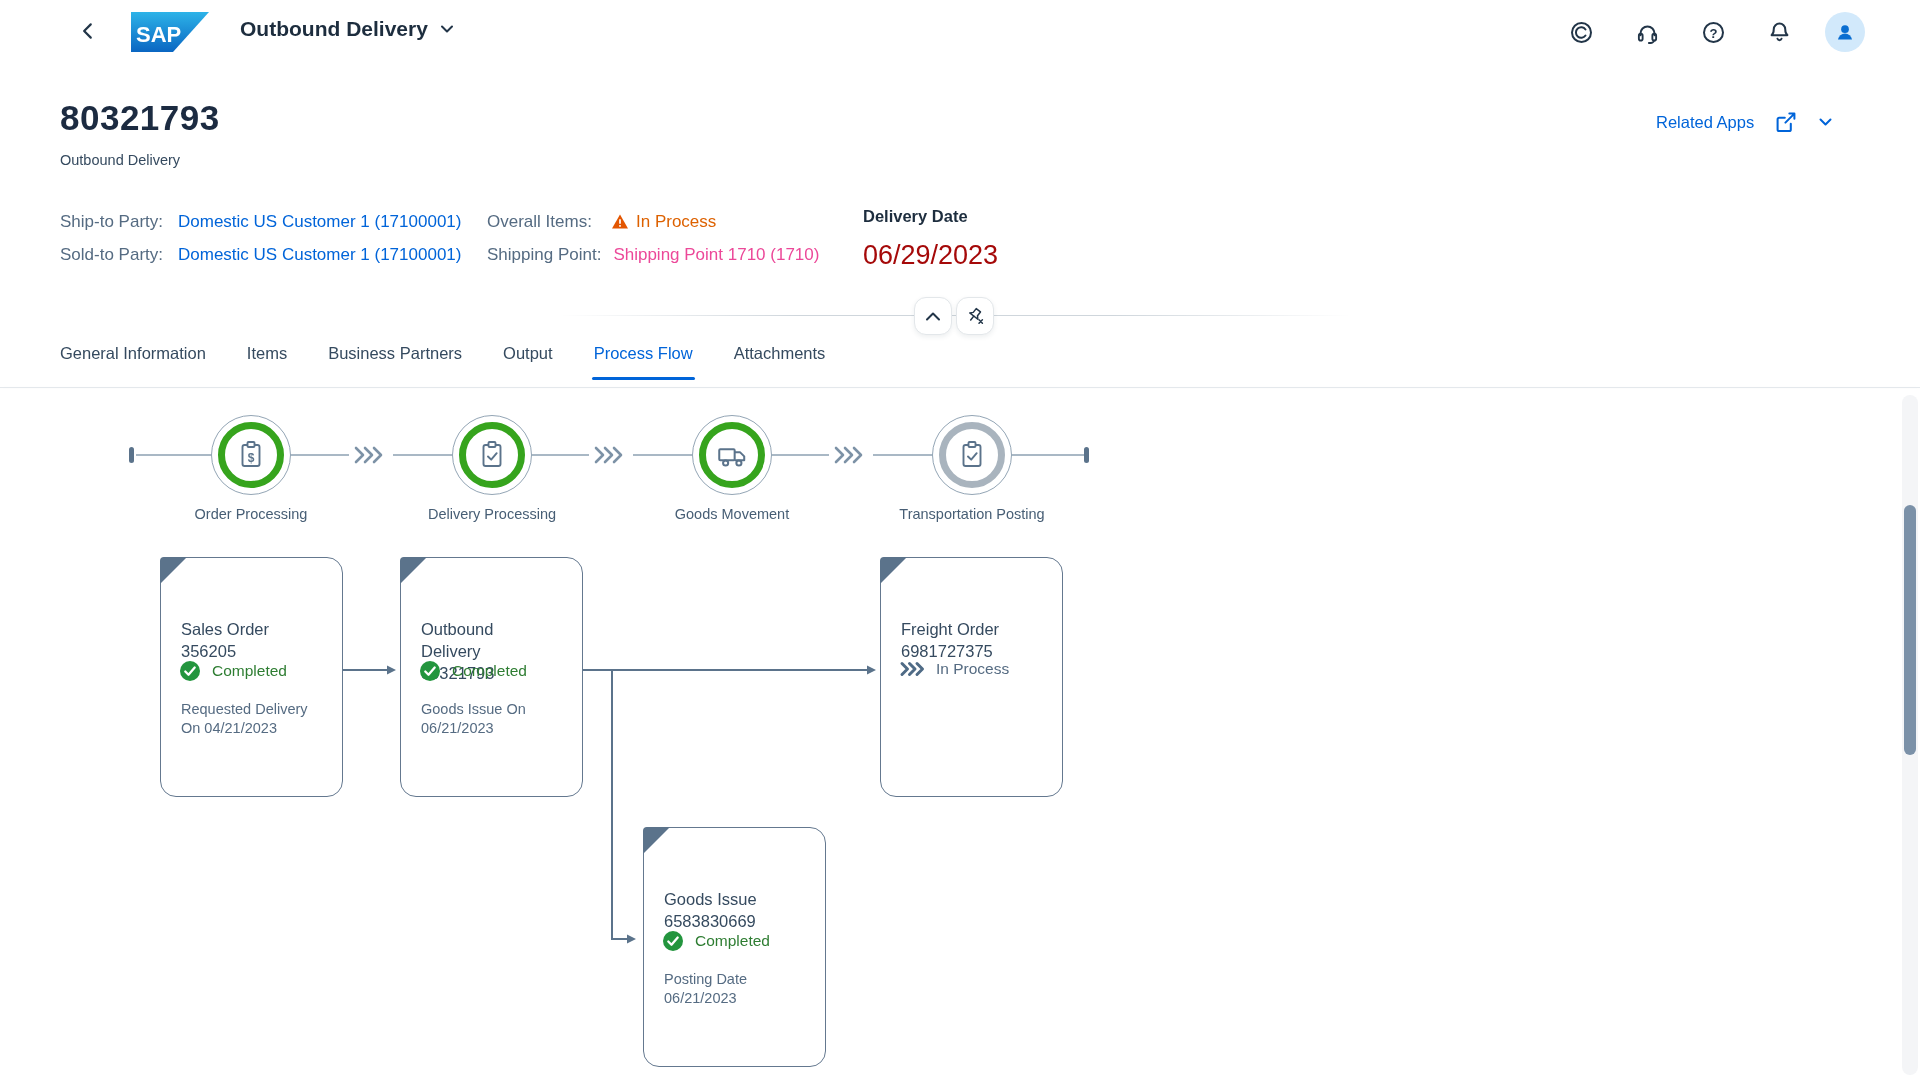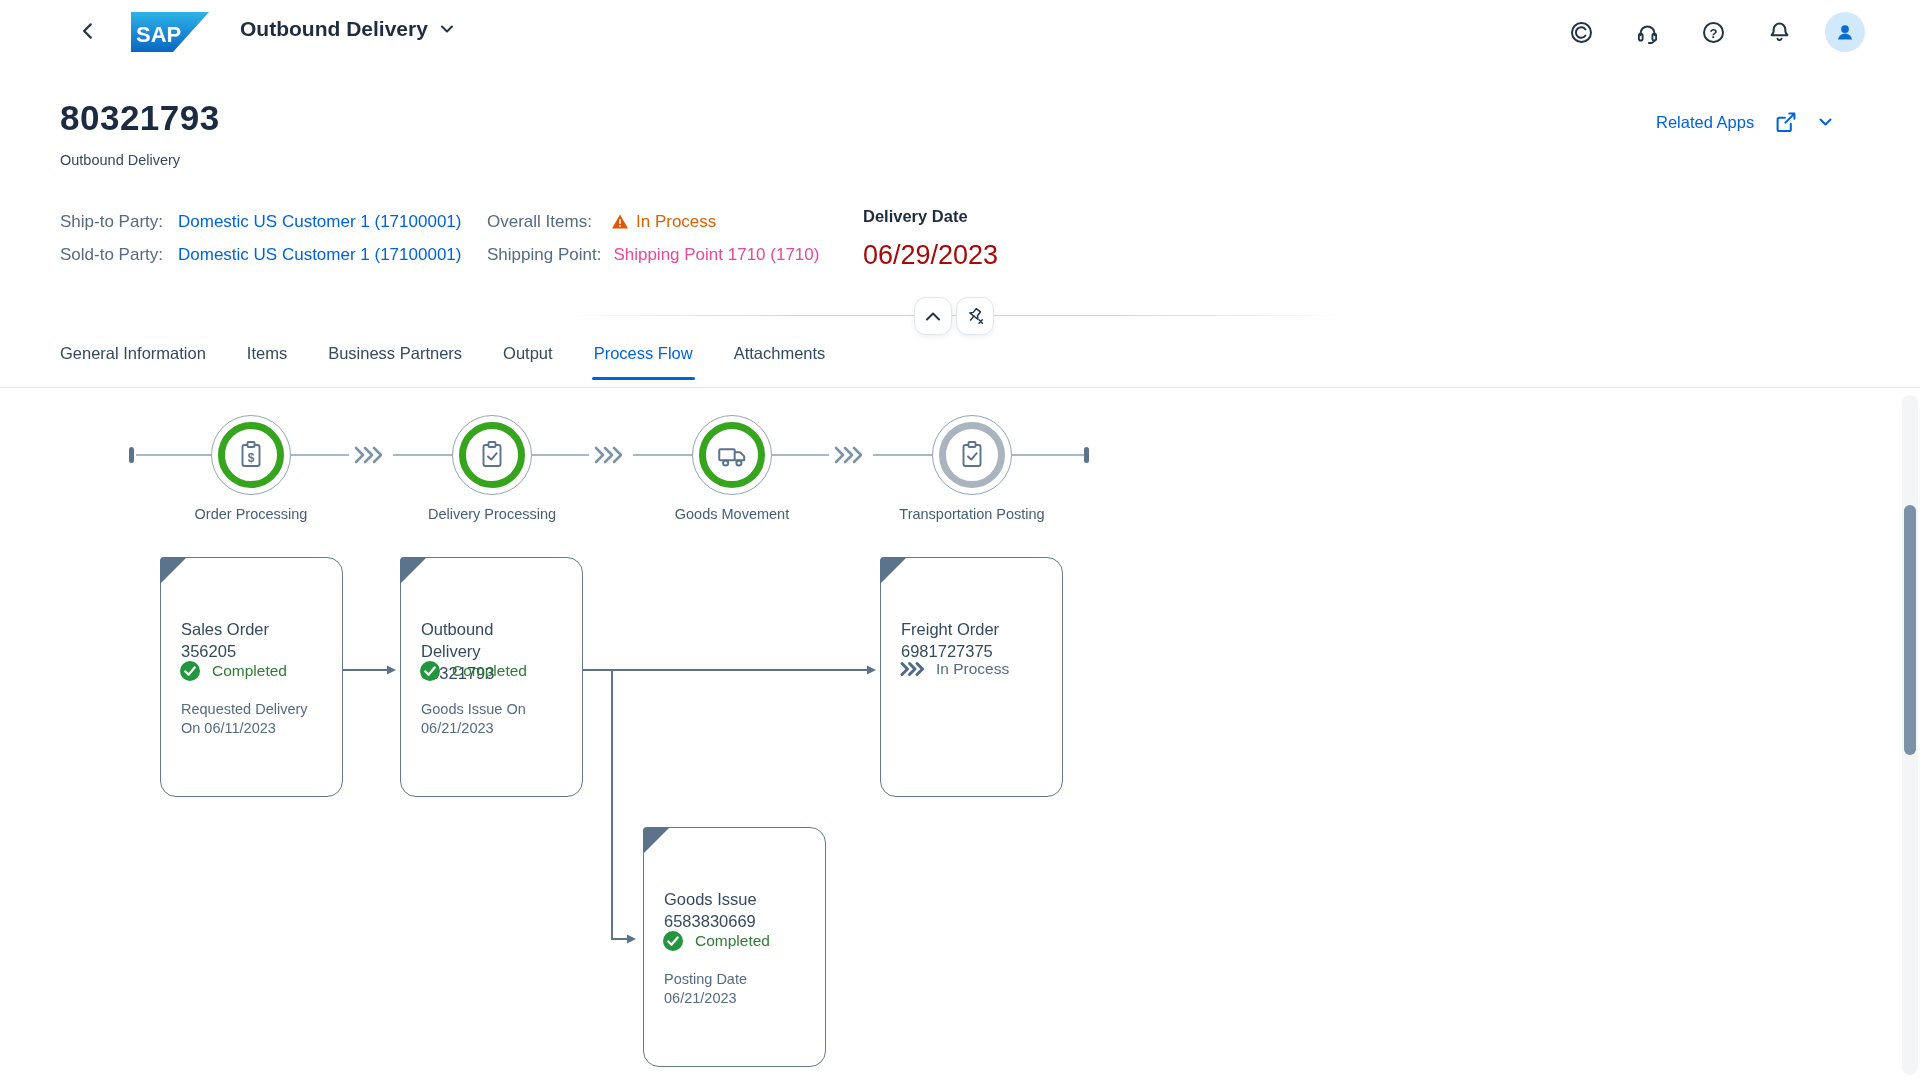--- a/index.html
+++ b/index.html
@@ -312,21 +312,21 @@
     <div class="pf-card" style="left:160px; top:168px;">
       <div class="pf-fold"></div>
       <div class="pf-type"><span>Sales Order</span><br><span class="pf-id">356205</span></div>
       <div class="pf-status">
         <svg width="22" height="22" viewBox="0 0 22 22">
             <circle cx="11" cy="11" r="10" fill="#23953e"></circle>
             <path d="M6.3 11.5 l3.2 3.2 l6.2 -7.2" fill="none" stroke="#fff" stroke-width="2.3" stroke-linecap="round" stroke-linejoin="round"></path>
           </svg>
         <span class="pf-status-text positive">Completed</span>
       </div>
-      <div class="pf-attr">Requested Delivery On 06/11/2023</div>
+      <div class="pf-attr">Requested Delivery On 04/21/2023</div>
     </div>
 
     <div class="pf-card" style="left:400px; top:168px;">
       <div class="pf-fold"></div>
       <div class="pf-type"><span>Outbound Delivery</span><br><span class="pf-id">80321793</span></div>
       <div class="pf-status">
         <svg width="22" height="22" viewBox="0 0 22 22">
             <circle cx="11" cy="11" r="10" fill="#23953e"></circle>
             <path d="M6.3 11.5 l3.2 3.2 l6.2 -7.2" fill="none" stroke="#fff" stroke-width="2.3" stroke-linecap="round" stroke-linejoin="round"></path>
           </svg>

